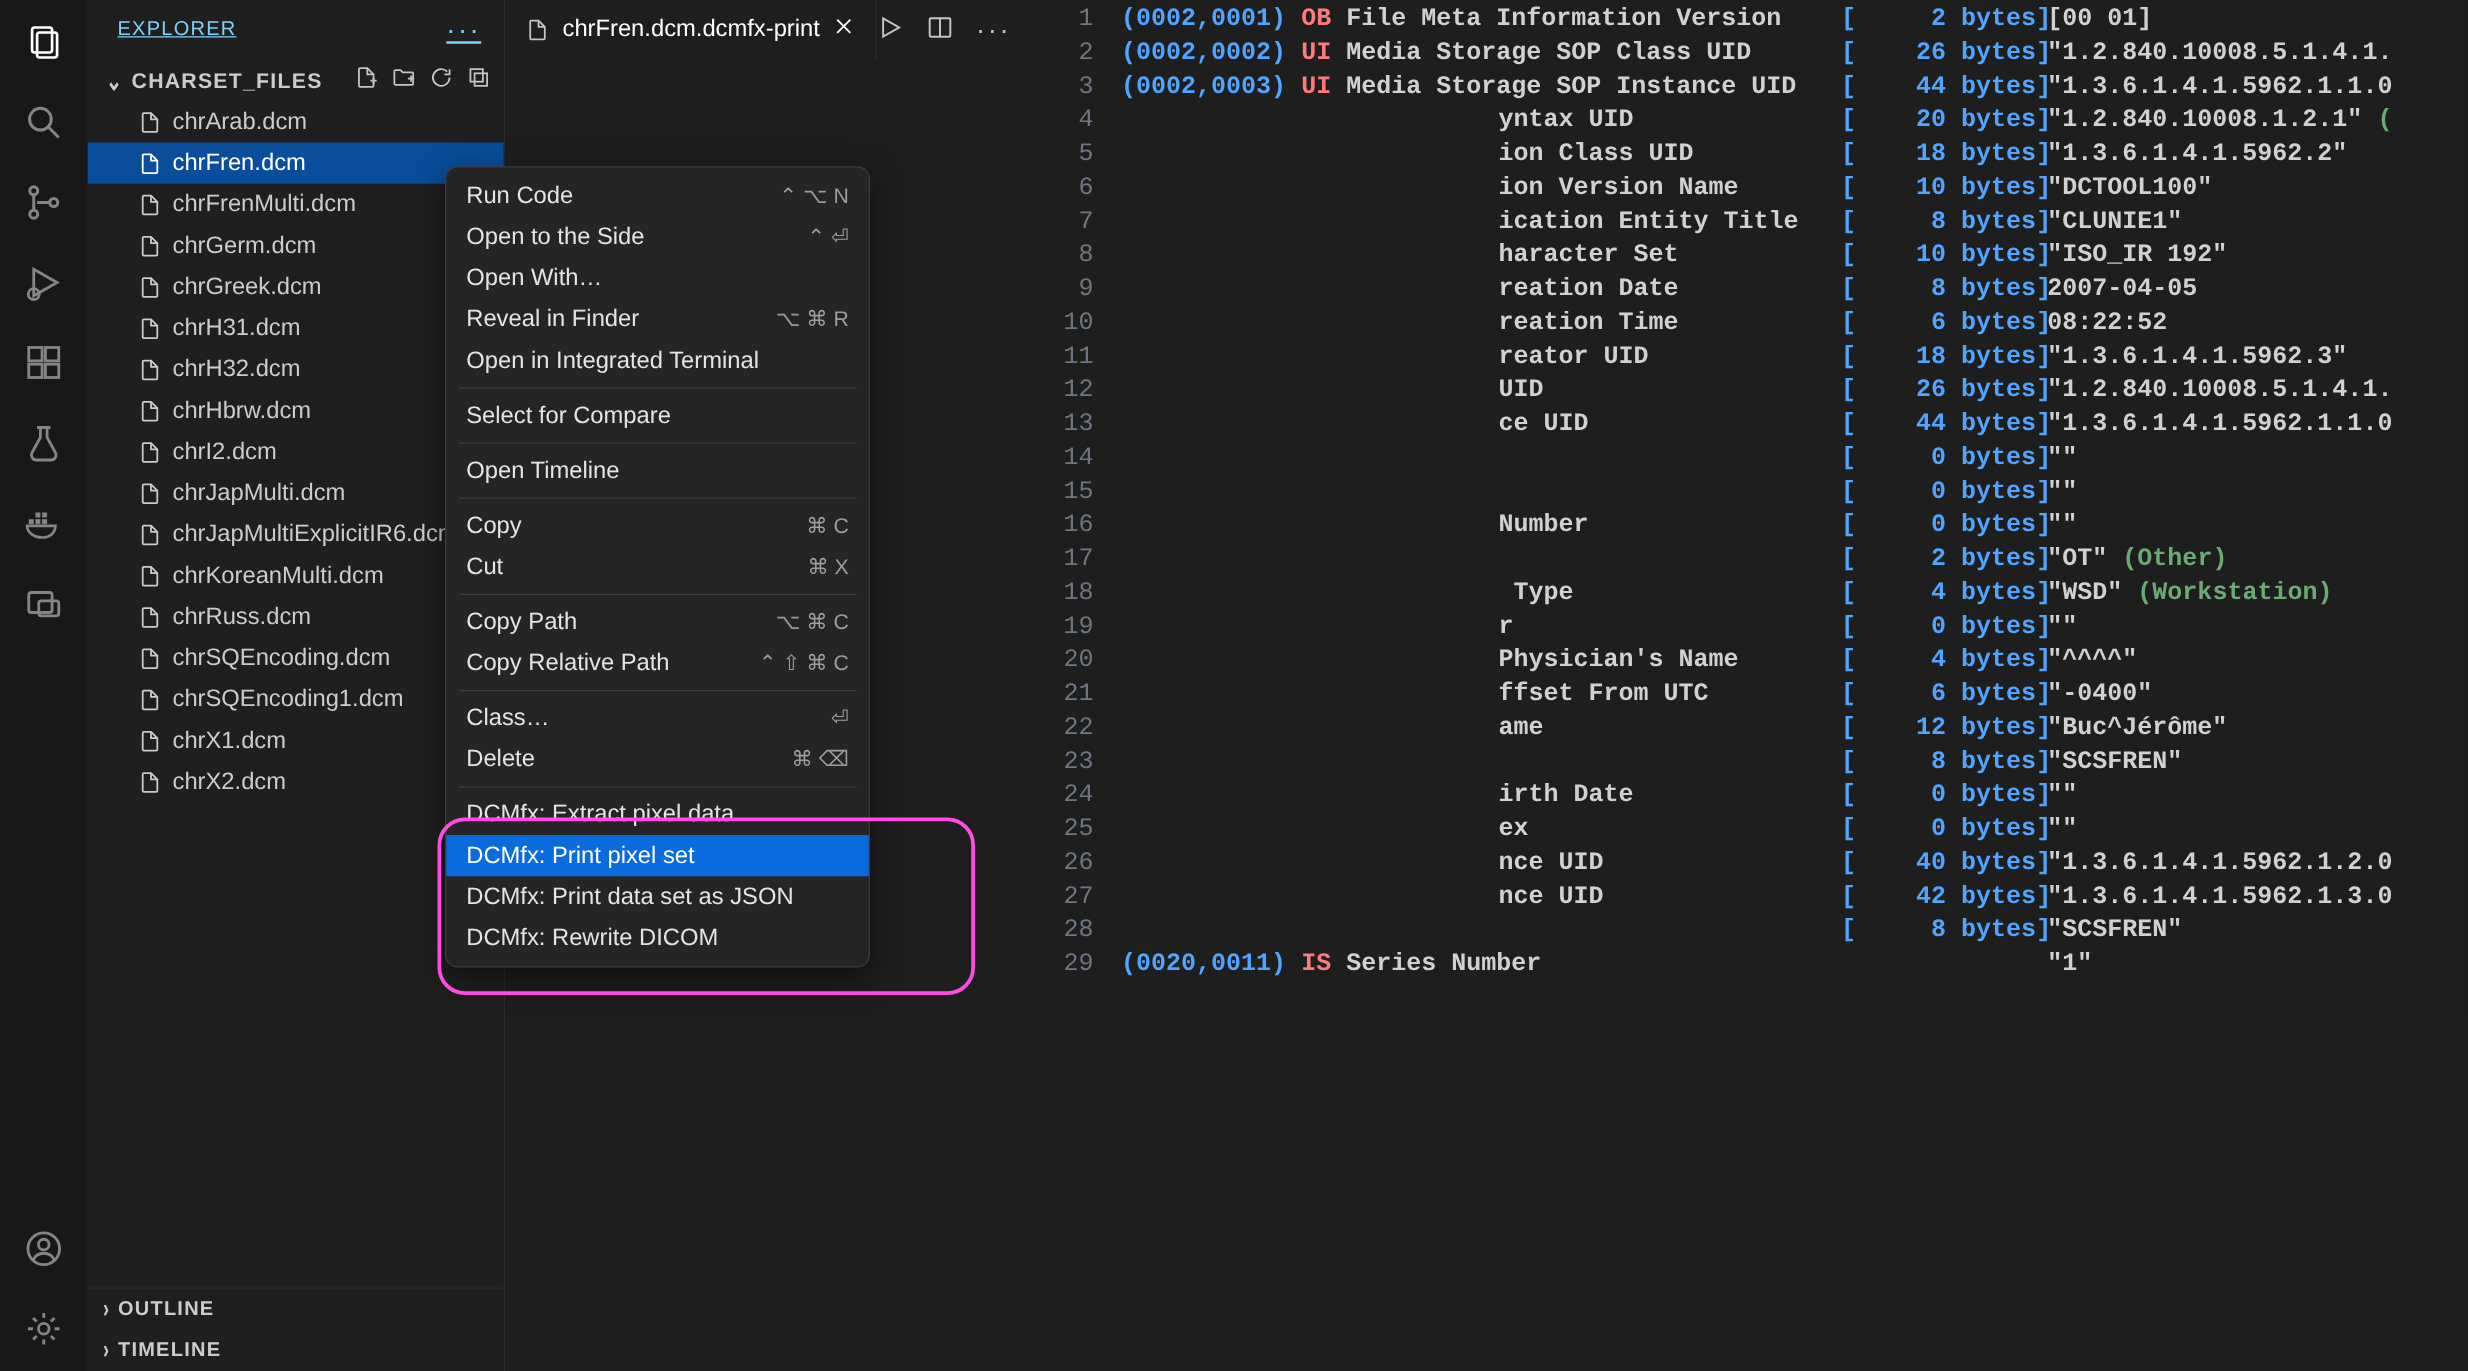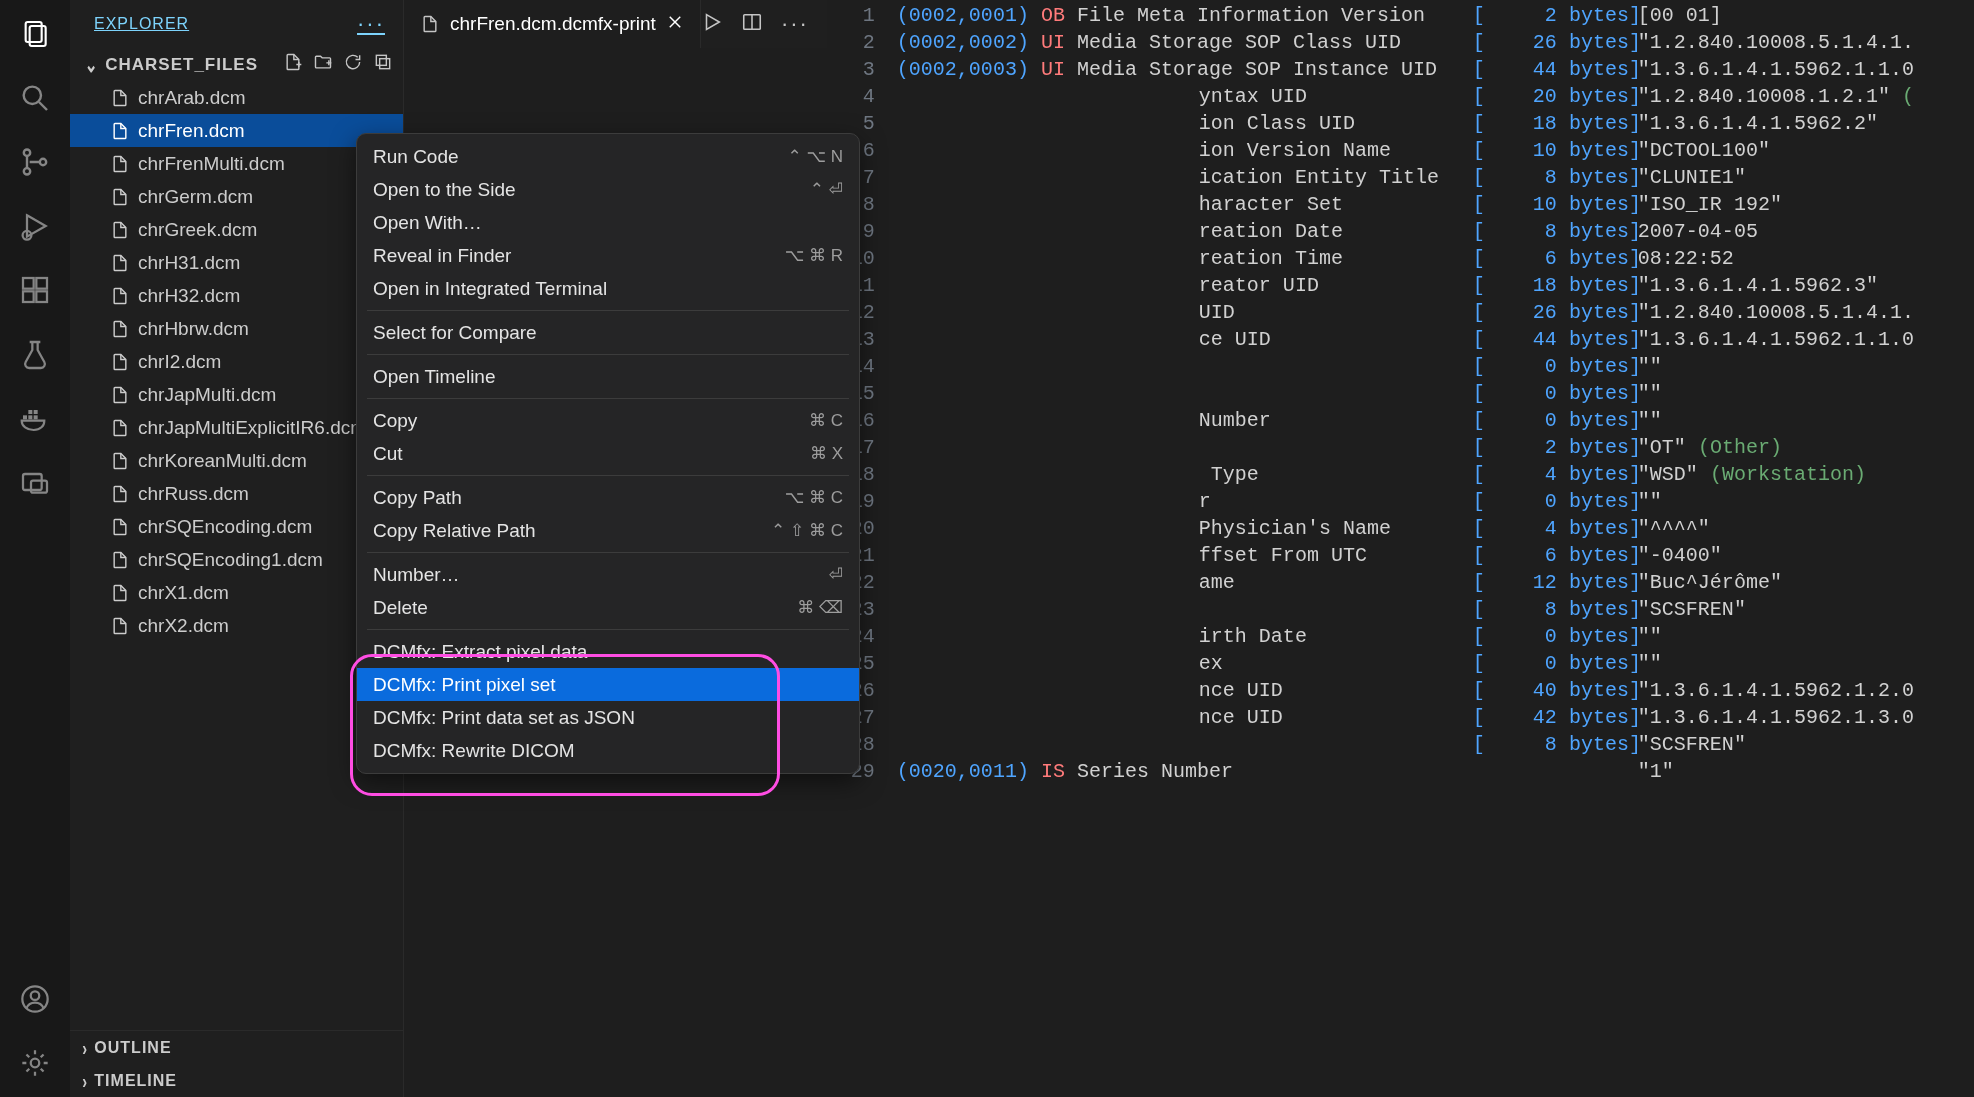--- a/index.html
+++ b/index.html
@@ -32,32 +32,32 @@
   .tab-bar { height: 48px; display: flex; align-items: center; background: #1f1f1f; }
   .tab { display: flex; align-items: center; height: 100%; padding: 0 16px; gap: 10px; background: #1e1e1e; border-right: 1px solid #2a2a2a; color: #ffffff; font-size: 19px; }
   .tab .file-icon { color: #c5c5c5; }
   .tab-close { width: 18px; height: 18px; }
   .tab-grow { flex: 1; }
   .tab-actions { display: flex; gap: 18px; padding-right: 18px; color: #c5c5c5; }
   .tab-actions svg { width: 22px; height: 22px; }
 
   .editor-body { flex: 1; display: flex; position: relative; font-family: Menlo, Monaco, "Courier New", monospace; font-size: 20px; line-height: 27px; overflow: hidden; }
   .gutter { width: 70px; text-align: right; color: #6e7681; padding-right: 22px; padding-top: 2px; }
-  .code { flex: 1; padding-top: 2px; white-space: pre; color: #d1d1d1; overflow: hidden; }
+  .code { flex: 1; padding-top: 2px; white-space: pre; color: #d1d1d1; overflow: hidden; font-weight: bold; }
   .code-line { height: 27px; }
   .tag-group { color: #4fa5ff; }
   .vr { color: #ff7b7b; }
   .desc { color: #d1d1d1; }
   .bracket { color: #4fa5ff; }
   .bytes { color: #4fa5ff; }
   .val { color: #d1d1d1; }
   .comment { color: #6aab73; }
 
   
-  .context-menu { position: absolute; left: 356px; top: 133px; width: 504px; background: #252526; border: 1px solid #3c3c3c; border-radius: 10px; box-shadow: 0 8px 24px rgba(0,0,0,0.5); padding: 6px 0; z-index: 20; font-size: 19px; }
+  .context-menu { position: absolute; left: 356px; top: 133px; width: 340px; background: #252526; border: 1px solid #3c3c3c; border-radius: 10px; box-shadow: 0 8px 24px rgba(0,0,0,0.5); padding: 6px 0; z-index: 20; font-size: 19px; }
   .menu-item { display: flex; align-items: center; justify-content: space-between; height: 33px; padding: 0 16px; color: #e4e4e4; }
   .menu-item.selected { background: #0a6bdd; color: #ffffff; }
   .menu-sep { height: 1px; background: #3c3c3c; margin: 5px 10px; }
   .menu-shortcut { color: #9d9d9d; font-size: 17px; }
   .menu-item.selected .menu-shortcut { color: #e0e9ff; }
   .highlight-box { position: absolute; left: 350px; top: 654px; width: 430px; height: 142px; border: 3px solid #ff4de3; border-radius: 22px; z-index: 21; pointer-events:none; }
 
   .chev { display:inline-block; transform: scale(0.9,1.3); }
   .dots { letter-spacing: 2px; font-size: 22px; }
 </style>
@@ -405,21 +405,21 @@
     <div class="menu-item">
       <span>Copy Path</span>
       <span class="menu-shortcut">⌥ ⌘ C</span>
     </div>
     <div class="menu-item">
       <span>Copy Relative Path</span>
       <span class="menu-shortcut">⌃ ⇧ ⌘ C</span>
     </div>
     <div class="menu-sep"></div>
     <div class="menu-item">
-      <span>Number…</span>
+      <span>Class…</span>
       <span class="menu-shortcut">⏎</span>
     </div>
     <div class="menu-item">
       <span>Delete</span>
       <span class="menu-shortcut">⌘ ⌫</span>
     </div>
     <div class="menu-sep"></div>
     <div class="menu-item">
       <span>DCMfx: Extract pixel data</span>
       <span class="menu-shortcut"></span>

